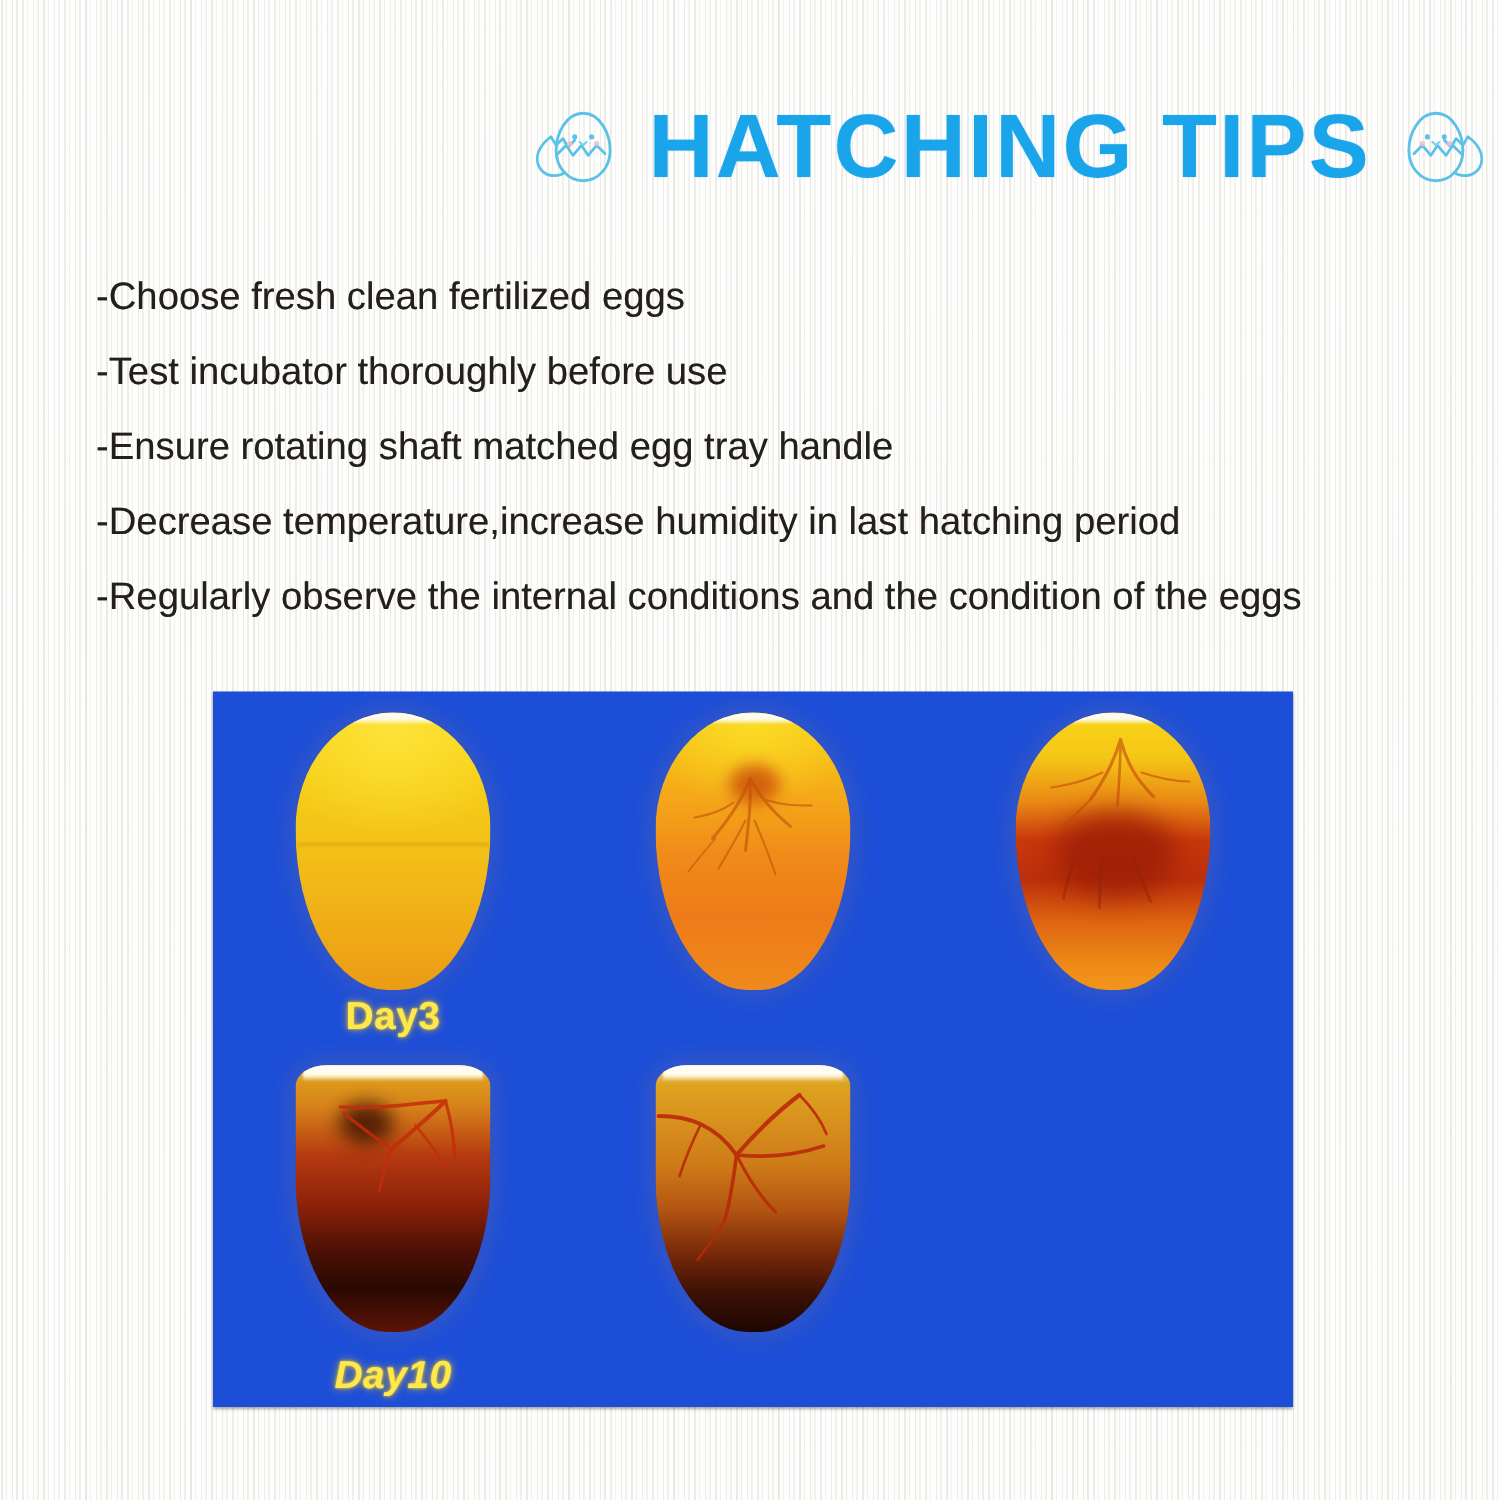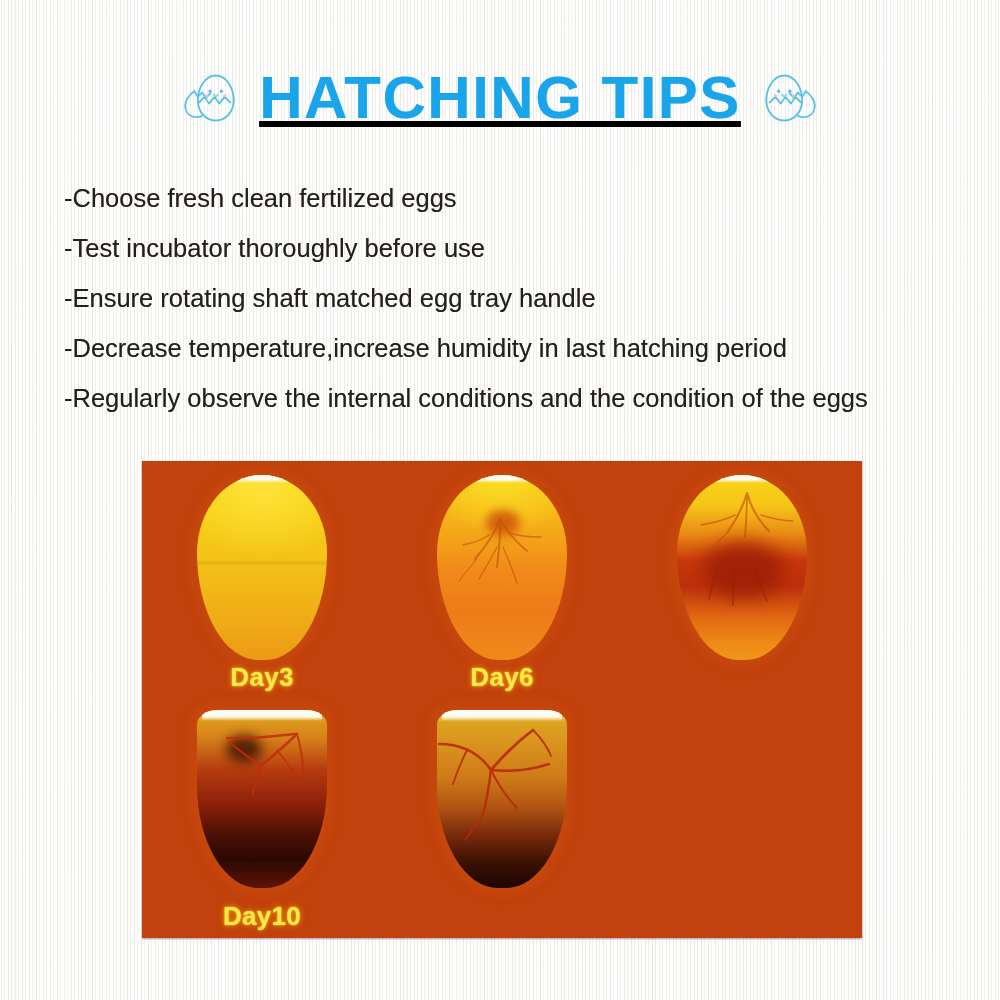--- a/index.html
+++ b/index.html
@@ -57,23 +57,22 @@
   }
 
   
   #header {
     position: absolute;
     top: 62px;
     left: 0;
     width: 1000px;
     display: flex;
     align-items: center;
-    justify-content: center;
+    justify-content: flex-end;
     gap: 14px;
-    text-decoration: underline;
   }
   .egg-icon {
     width: 72px;
     height: 72px;
     flex: 0 0 auto;
     display: block;
   }
   #page-title {
     font-family: "Liberation Sans", sans-serif;
     font-weight: bold;
@@ -102,21 +101,21 @@
     text-shadow: 0 0 0.4px rgba(35,31,29,0.5);
   }
 
   
   #candling-photo {
     position: absolute;
     left: 142px;
     top: 461px;
     width: 720px;
     height: 477px;
-    background: #c2410c;
+    background: #1d4ed8;
     overflow: hidden;
     box-shadow: 0 1px 2px rgba(0,0,0,0.35);
   }
   .egg-grid {
     position: absolute;
     inset: 0;
   }
   .egg-cell {
     position: absolute;
     width: 240px;
@@ -181,21 +180,21 @@
     text-align: center;
     bottom: 6px;
     font-family: "Liberation Sans", sans-serif;
     font-weight: bold;
     font-size: 26px;
     color: #ffe84a;
     letter-spacing: 0.3px;
     text-shadow: 0 0 6px rgba(255,200,0,0.75), 0 0 2px rgba(255,230,80,0.9);
     z-index: 9;
   }
-  .egg-cell.r1 .day-label { bottom: 6px; }
+  .egg-cell.r1 .day-label { bottom: 6px; font-style: italic; }
 </style>
 </head>
 <body>
 
 <div id="page-bg"></div>
 
 <div id="content">
 
   <div id="header">
 
@@ -270,21 +269,20 @@
               <path d="M63 44 C70 57 78 66 90 76" stroke-width="1.9"></path>
               <path d="M52 60 C44 66 36 68 26 70" stroke-width="1.4"></path>
               <path d="M73 58 C84 62 94 62 104 62" stroke-width="1.4"></path>
               <path d="M60 72 C54 84 48 94 42 104" stroke-width="1.3"></path>
               <path d="M66 72 C72 86 76 96 80 108" stroke-width="1.3"></path>
               <path d="M40 84 C33 92 28 98 22 106" stroke-width="1.1"></path>
             </g>
           </svg>
           <div class="aircell"></div>
         </div>
-        <div class="day-label">Day6</div>
       </div>
 
       <div class="egg-cell r0 c2">
         <div class="egg-shape">
           <div class="egg-body" style="background:
                linear-gradient(180deg,#f8d517 0%,#f5c617 16%,#e98a14 32%,#c8380c 46%,#bb2f0b 60%,#e06612 76%,#ef8d17 92%,#f0951a 100%);"></div>
           <div class="embryo" style="left:20%;top:36%;width:62%;height:30%;background:#9c1f07;opacity:0.85;filter:blur(9px);"></div>
           <svg class="veins-svg" viewBox="0 0 130 185" preserveAspectRatio="none">
             <g stroke="#c4470d" fill="none" stroke-linecap="round" opacity="0.6">
               <path d="M70 18 C66 32 60 44 50 58" stroke-width="2.1"></path>

